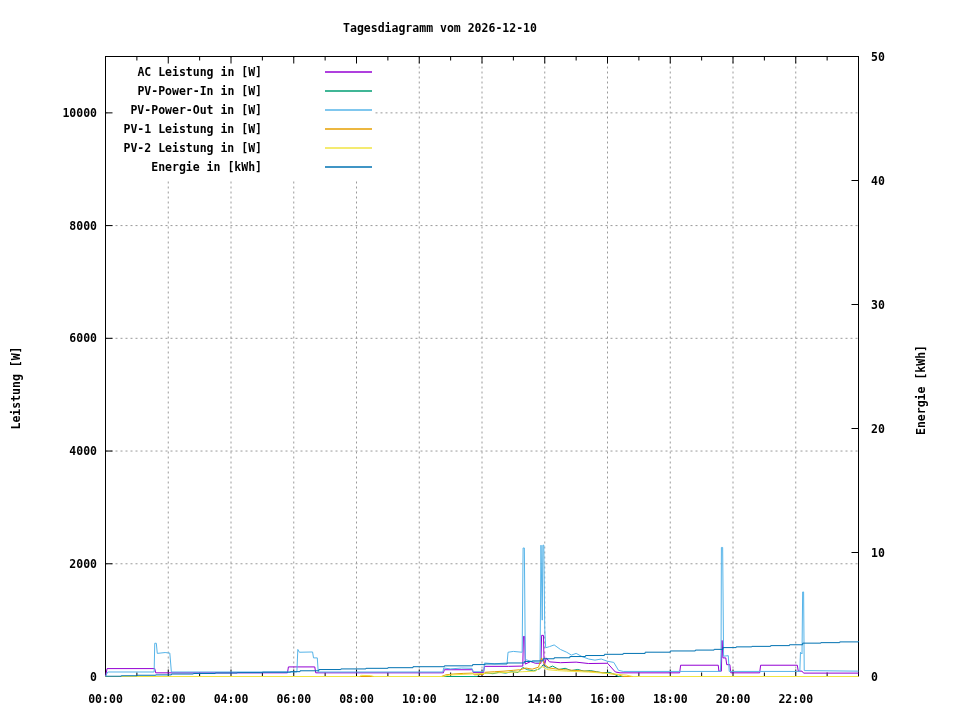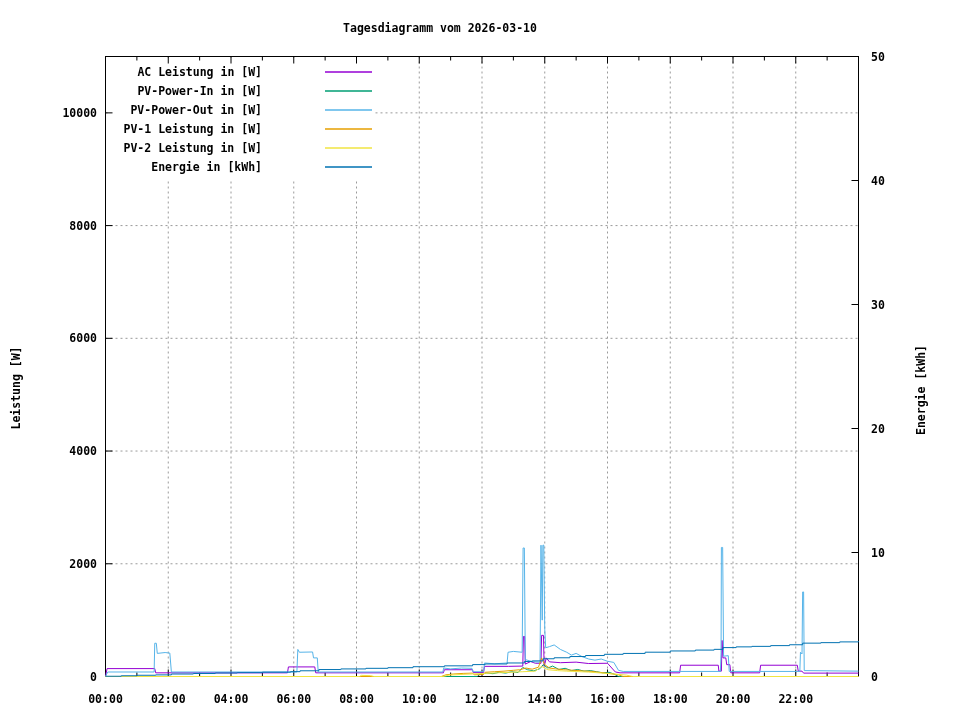--- a/index.html
+++ b/index.html
@@ -17,21 +17,21 @@
   .border{fill:none;stroke:#000;stroke-width:1;}
   .tick{stroke:#000;stroke-width:1;}
   text.lbl{font:bold 11.5px "DejaVu Sans Mono",monospace;fill:#000;}
   text.mid{text-anchor:middle;}
   text.end{text-anchor:end;}
 </style>
 </head>
 <body>
 
 <div class="canvas">
-  <div class="title">Tagesdiagramm vom 2026-03-10</div>
+  <div class="title">Tagesdiagramm vom 2026-12-10</div>
   <div class="ylab">Leistung [W]</div>
   <div class="y2lab">Energie [kWh]</div>
   <svg id="plot" width="960" height="720">
       <line x1="168.25" y1="56.5" x2="168.25" y2="676.5" class="grid"></line>
       <line x1="231" y1="56.5" x2="231" y2="676.5" class="grid"></line>
       <line x1="293.75" y1="56.5" x2="293.75" y2="676.5" class="grid"></line>
       <line x1="356.5" y1="56.5" x2="356.5" y2="676.5" class="grid"></line>
       <line x1="419.25" y1="56.5" x2="419.25" y2="676.5" class="grid"></line>
       <line x1="482" y1="56.5" x2="482" y2="676.5" class="grid"></line>
       <line x1="544.75" y1="56.5" x2="544.75" y2="676.5" class="grid"></line>

